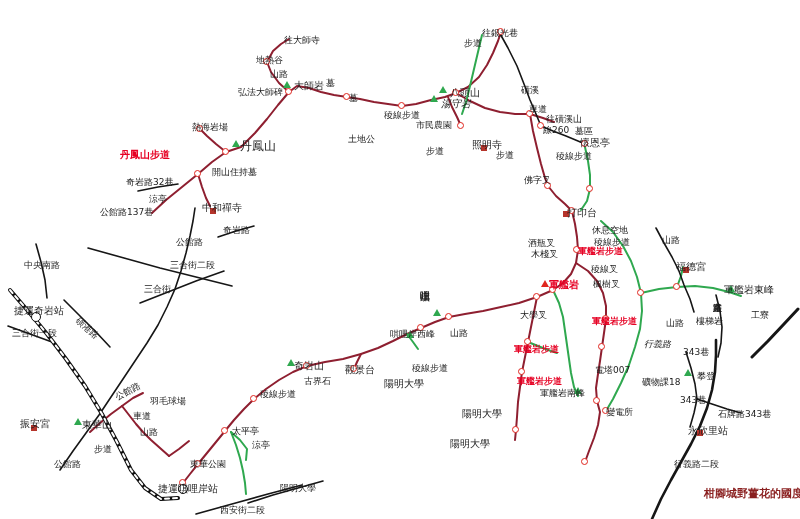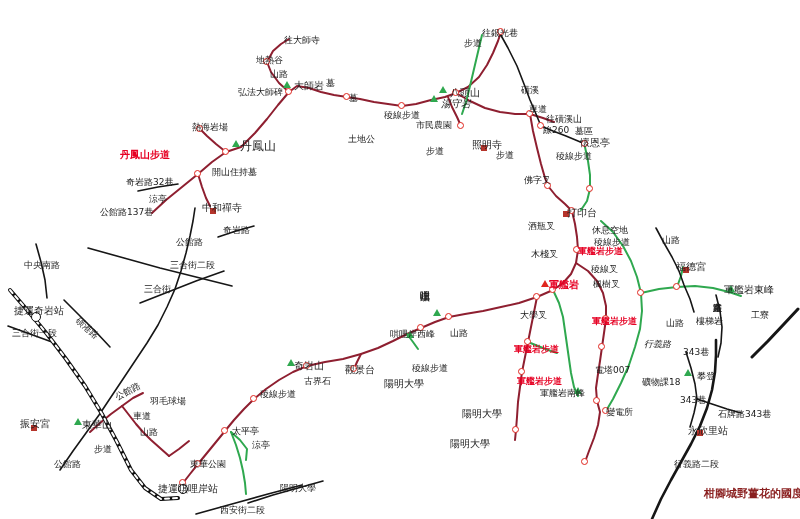--- a/index.html
+++ b/index.html
@@ -154,21 +154,21 @@
       <span class="lbl" style="left: 543px; top: 126px;">線260</span>
       <span class="lbl" style="left: 575px; top: 127px;">墓區</span>
       <span class="lbl" style="left: 580px; top: 138px; font-size: 10px;">懷恩亭</span>
       <span class="lbl" style="left: 556px; top: 152px;">稜線步道</span>
       <span class="lbl" style="left: 472px; top: 140px; font-size: 10px;">照明寺</span>
       <span class="lbl" style="left: 496px; top: 151px;">步道</span>
       <span class="lbl" style="left: 348px; top: 135px;">土地公</span>
       <span class="lbl" style="left: 524px; top: 176px;">佛字叉</span>
       <span class="lbl" style="left: 567px; top: 208px; font-size: 10px;">打印台</span>
       <span class="lbl" style="left: 592px; top: 226px;">休息空地</span>
-      <span class="lbl" style="left: 528px; top: 222px;">酒瓶叉</span>
+      <span class="lbl" style="left: 528px; top: 240px; font-family: Liberation Mono, monospace;">酒瓶叉</span>
       <span class="lbl" style="left: 594px; top: 238px;">稜線步道</span>
       <span class="lbl red" style="left: 578px; top: 247px;">軍艦岩步道</span>
       <span class="lbl" style="left: 531px; top: 250px; text-align: center;">木棧叉</span>
       <span class="lbl" style="left: 591px; top: 265px;">稜線叉</span>
       <span class="lbl" style="left: 593px; top: 280px;">楓樹叉</span>
       <span class="lbl red" style="left: 549px; top: 280px; font-size: 10px;">軍艦岩</span>
       <span class="lbl red" style="left: 592px; top: 317px;">軍艦岩步道</span>
       <span class="lbl" style="left: 520px; top: 311px;">大學叉</span>
       <span class="lbl v" style="left: 419px; top: 283px; font-size: 10px;">唭哩岸山</span>
       <span class="lbl" style="left: 390px; top: 330px;">唭哩岸西峰</span>

